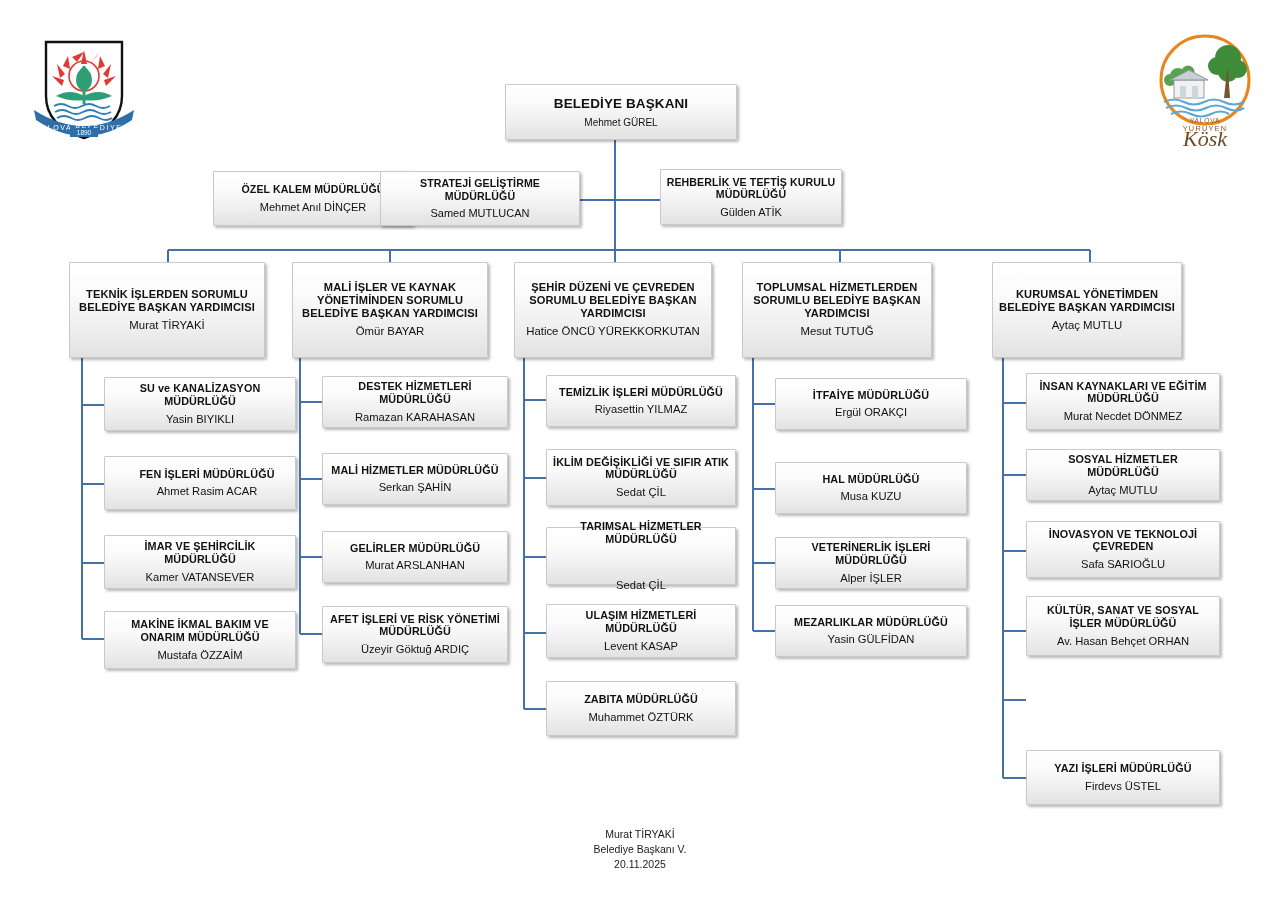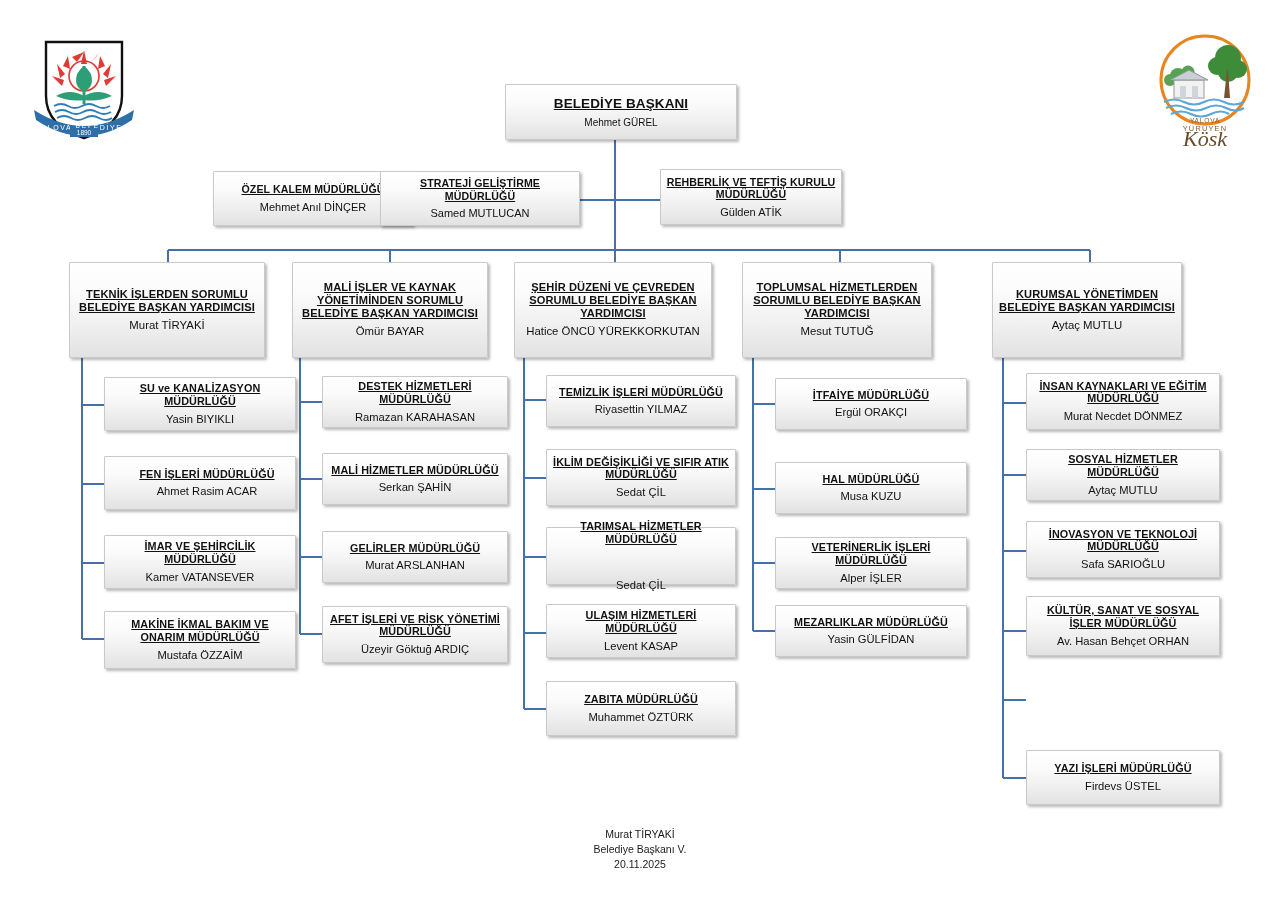--- a/index.html
+++ b/index.html
@@ -41,21 +41,20 @@
     flex-direction: column;
     align-items: center;
     justify-content: center;
     text-align: center;
     padding: 3px 5px;
     line-height: 1.18;
   }
   .node .title {
     font-weight: bold;
     letter-spacing: 0.1px;
-    text-decoration: underline;
   }
   .node .person {
     font-weight: normal;
   }
   .node .title + .person { margin-top: 5px; }
 
   
   .tier-root   { font-size: 13.5px; }
   .tier-root .title  { font-size: 13.5px; }
   .tier-root .person { font-size: 10px; }
@@ -342,21 +341,21 @@
 
   <div class="node tier-dept" style="left:1026px; top:373px; width:194px; height:57px;">
     <span class="title">İNSAN KAYNAKLARI VE EĞİTİM MÜDÜRLÜĞÜ</span>
     <span class="person">Murat Necdet DÖNMEZ</span>
   </div>
   <div class="node tier-dept" style="left:1026px; top:449px; width:194px; height:52px;">
     <span class="title">SOSYAL HİZMETLER MÜDÜRLÜĞÜ</span>
     <span class="person">Aytaç MUTLU</span>
   </div>
   <div class="node tier-dept" style="left:1026px; top:521px; width:194px; height:57px;">
-    <span class="title">İNOVASYON VE TEKNOLOJİ MÜDÜRLÜĞÜ</span>
+    <span class="title">İNOVASYON VE TEKNOLOJİ ÇEVREDEN</span>
     <span class="person">Safa SARIOĞLU</span>
   </div>
   <div class="node tier-dept" style="left:1026px; top:596px; width:194px; height:60px;">
     <span class="title">KÜLTÜR, SANAT VE SOSYAL İŞLER MÜDÜRLÜĞÜ</span>
     <span class="person">Av. Hasan Behçet ORHAN</span>
   </div>
   <div class="node tier-dept" style="left:1026px; top:750px; width:194px; height:55px;">
     <span class="title">YAZI İŞLERİ MÜDÜRLÜĞÜ</span>
     <span class="person">Firdevs ÜSTEL</span>
   </div>

